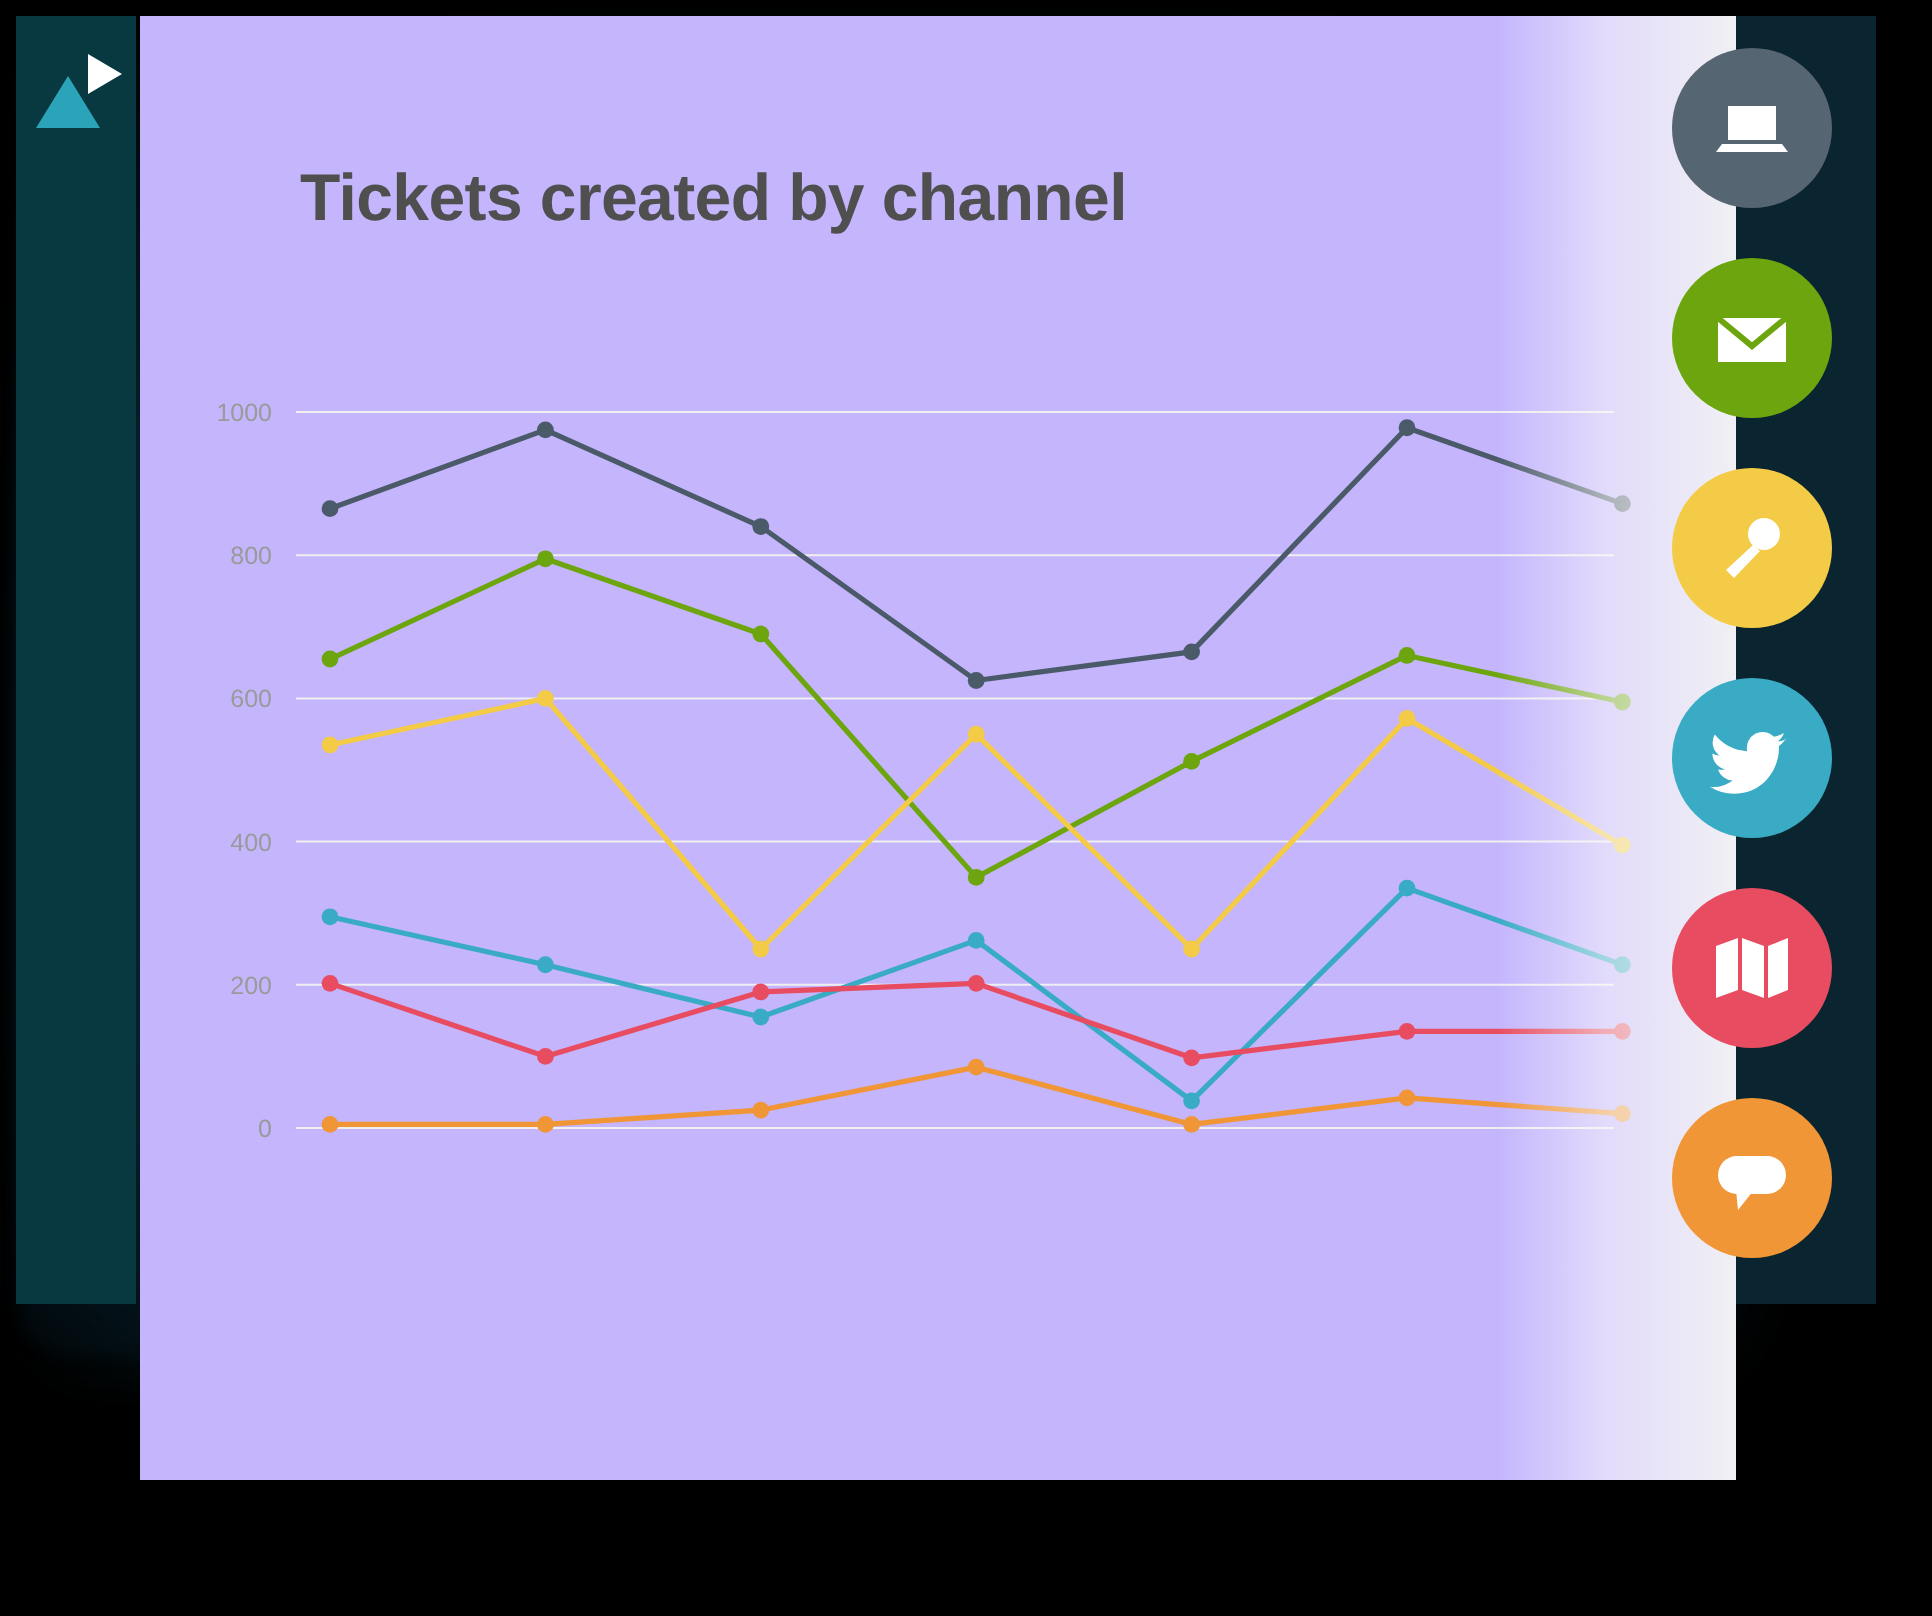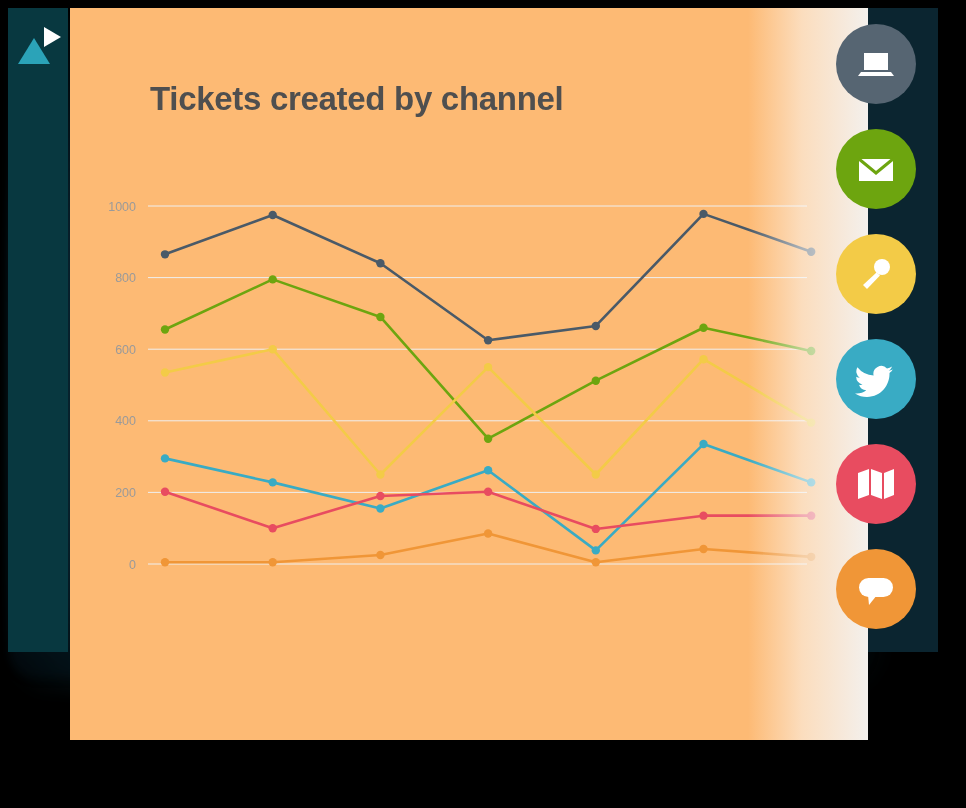--- a/index.html
+++ b/index.html
@@ -61,21 +61,21 @@
     border-top: 10px solid transparent;
     border-bottom: 10px solid transparent;
     border-left: 17px solid #FFFFFF;
   }
 
   
   .card {
     position: absolute;
     left: 70px; top: 8px;
     width: 798px; height: 736px;
-    background: #fdba74;
+    background: #c4b5fd;
     overflow: hidden;
   }
   .card-fade {
     position: absolute;
     right: 0; top: 0;
     width: 120px; height: 100%;
     background: linear-gradient(to right, rgba(255,255,255,0) 0%, rgba(250,250,250,0.55) 45%, rgba(243,243,243,0.95) 100%);
     pointer-events: none;
   }
 

